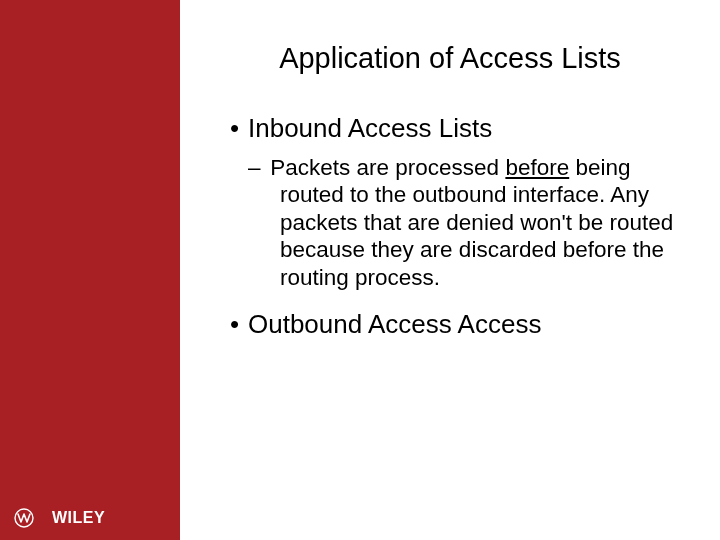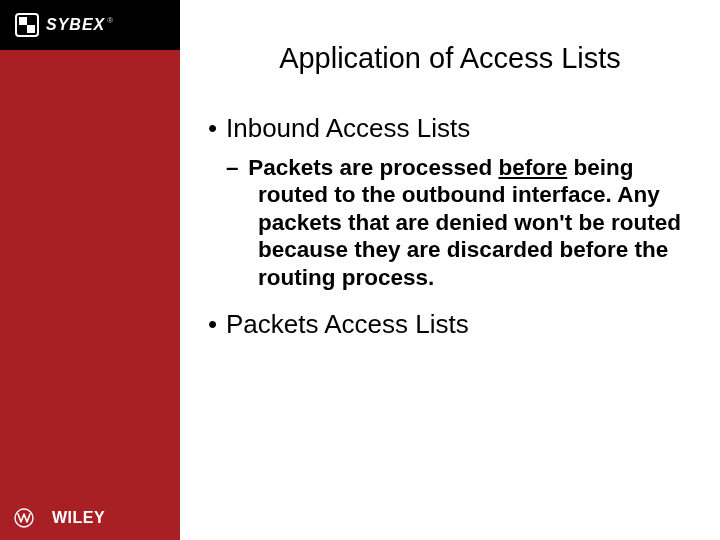--- a/index.html
+++ b/index.html
@@ -6,49 +6,37 @@
   html, body { width: 720px; height: 540px; font-family: Arial, Helvetica, sans-serif; background: #fff; overflow: hidden; }
   .slide { position: relative; width: 720px; height: 540px; }
   .sidebar { position: absolute; left: 0; top: 0; width: 180px; height: 540px; background: #a81f24; }
   .sybex-logo { position: absolute; left: 0; top: 0; width: 180px; height: 50px; background: #000; display: flex; align-items: center; padding-left: 14px; gap: 6px; }
   .sybex-mark { width: 26px; height: 26px; position: relative; }
   .sybex-mark svg { width: 26px; height: 26px; display: block; }
   .sybex-text { color: #fff; font-weight: 700; font-size: 16px; letter-spacing: 1px; font-style: italic; }
   .sybex-r { color: #ccc; font-size: 8px; vertical-align: top; margin-left: 2px; }
   .content { position: absolute; left: 180px; top: 0; width: 540px; height: 540px; background: #fff; }
   .title { font-size: 29px; color: #000; text-align: center; padding: 42px 20px 10px 20px; font-weight: 400; }
-  .body { padding: 28px 30px 0 22px; color: #000; }
+  .body { padding: 28px 30px 0 44px; color: #000; }
   .lvl1 { font-size: 26px; margin: 0 0 10px 6px; font-weight: 400; }
   .lvl1 .bullet { display: inline-block; width: 18px; }
-  .lvl2 { font-size: 22.5px; margin: 0 0 18px 40px; line-height: 1.22; font-weight: 700; }
+  .lvl2 { font-size: 22.5px; margin: 0 0 18px 40px; line-height: 1.22; font-weight: 400; }
   .lvl2 .dash { display: inline-block; }
   .underline { text-decoration: underline; }
   .lvl2-wrap { padding-left: 16px; text-indent: -16px; }
   .wiley { position: absolute; left: 14px; bottom: 12px; display: flex; align-items: center; gap: 18px; }
   .wiley-text { color: #fff; font-weight: 700; font-size: 16px; letter-spacing: 0.5px; }
   .wiley-mark { width: 20px; height: 20px; }
 </style>
 </head>
 <body>
 
 <div class="slide">
 
   <div class="sidebar">
-    <div class="sybex-logo">
-      <span class="sybex-mark">
-        <svg viewBox="0 0 26 26">
-          <rect x="2" y="2" width="22" height="22" rx="3" fill="none" stroke="#fff" stroke-width="2"></rect>
-          <path d="M5 5 L13 5 L13 13 L5 13 Z" fill="#fff"></path>
-          <path d="M13 13 L21 13 L21 21 L13 21 Z" fill="#fff"></path>
-        </svg>
-      </span>
-      <span>
-        <span class="sybex-text">SYBEX</span><span class="sybex-r">®</span>
-      </span>
-    </div>
 
     <div class="wiley">
       <span class="wiley-mark">
         <svg viewBox="0 0 20 20">
           <circle cx="10" cy="10" r="9" fill="none" stroke="#fff" stroke-width="1.4"></circle>
           <path d="M4 6 L7 14 L10 6 L13 14 L16 6" fill="none" stroke="#fff" stroke-width="1.6" stroke-linejoin="round" stroke-linecap="round"></path>
         </svg>
       </span>
       <span class="wiley-text">WILEY</span>
     </div>
@@ -60,19 +48,19 @@
     <div class="body">
 
       <div class="lvl1">
         <span class="bullet">•</span><span>Inbound Access Lists</span>
       </div>
       <div class="lvl2">
         <div class="lvl2-wrap"><span class="dash">–</span> <span>Packets are processed </span><span class="underline">before</span><span> being routed to the outbound interface. Any packets that are denied won't be routed because they are discarded before the routing process.</span></div>
       </div>
 
       <div class="lvl1">
-        <span class="bullet">•</span><span>Packets Access Lists</span>
+        <span class="bullet">•</span><span>Outbound Access Access</span>
       </div>
 
     </div>
   </div>
 
 </div>
 
 </body></html>

